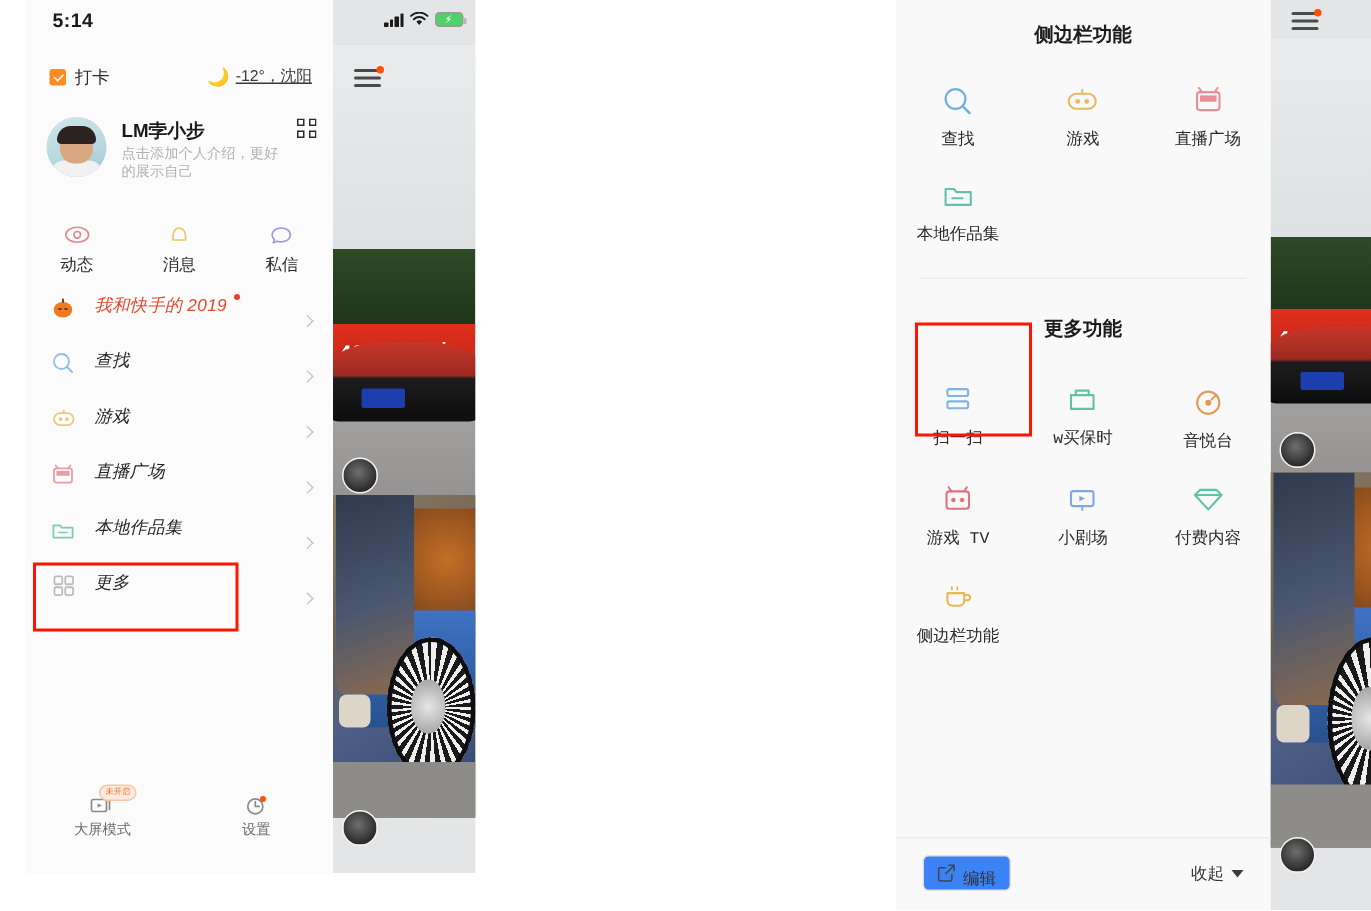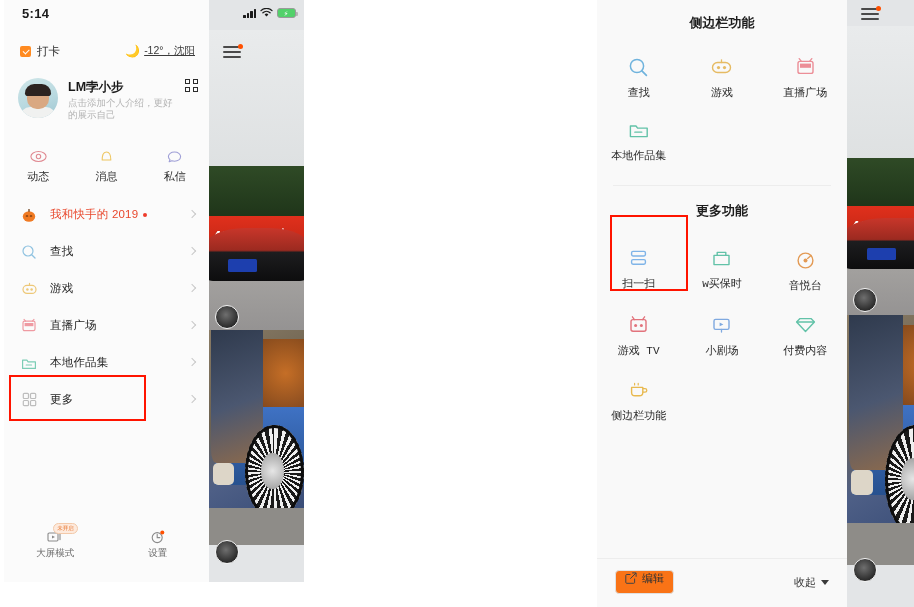--- a/index.html
+++ b/index.html
@@ -8,21 +8,21 @@
     background:#ffffff;
     font-family:"Liberation Sans","DejaVu Sans",sans-serif;
     position:relative;overflow:hidden;
     -webkit-font-smoothing:antialiased;
   }
 
   
   .phone{position:absolute;overflow:hidden;background:#f7f7f7;}
 
   
-  #phone-left{left:4px;top:0;width:300px;height:582px;}
+  #phone-left{left:17px;top:0;width:300px;height:582px;}
   #left-panel{
     position:absolute;left:0;top:0;width:205px;height:582px;
     background:#fbfbfb;
   }
   #left-video{
     position:absolute;left:205px;top:0;width:95px;height:582px;
     background:#e3e5e7;
   }
 
   
@@ -110,22 +110,23 @@
 
   
   .tabs{position:absolute;left:0;top:148px;width:205px;display:flex;}
   .tab{flex:1;text-align:center;}
   .tab .tlabel{font-size:11px;color:#2c2c2c;margin-top:4px;display:block;}
   .tab .ticon{height:17px;display:flex;align-items:center;justify-content:center;}
 
   
   .menu{position:absolute;left:0;top:196px;width:205px;}
   .mrow{
-    position:relative;height:37px;display:flex;align-items:center;padding-left:16px;
+    position:relative;height:37px;display:flex;align-items:flex-start;padding-left:16px;
     box-sizing:border-box;
+    font-style:italic;
   }
   .mrow .micon{width:18px;height:18px;display:flex;align-items:center;justify-content:center;margin-right:12px;}
   .mrow .mlabel{font-size:11.5px;color:#262626;letter-spacing:.2px;}
   .mrow .mlabel.hl{color:#e8472c;}
   .mrow .reddot{
     width:4px;height:4px;border-radius:50%;background:#ee3b2b;margin-left:5px;display:inline-block;
     vertical-align:middle;
   }
   .chev{
     position:absolute;right:14px;top:50%;margin-top:-3.5px;
@@ -169,22 +170,22 @@
   .divider{height:1px;background:#ededed;margin:0 16px;}
 
   #redbox-scan{left:13px;top:215px;width:78px;height:76px;}
 
   .rbottom{
     position:absolute;left:0;bottom:0;width:250px;height:48px;
     border-top:1px solid #ededed;
   }
   .edit-btn{
     position:absolute;left:18px;top:11px;height:24px;padding:0 9px;
-    border:1px solid #e0e0e0;border-radius:4px;background:#f97316;
-    display:flex;align-items:flex-start;gap:5px;box-sizing:border-box;
+    border:1px solid #e0e0e0;border-radius:4px;background:#3b82f6;
+    display:flex;align-items:flex-end;gap:5px;box-sizing:border-box;
   }
   .edit-btn .el{font-size:11px;color:#333;}
   .collapse{
     position:absolute;right:18px;top:16px;display:flex;align-items:center;gap:5px;
   }
   .collapse .cl{font-size:11px;color:#333;}
   .caret{
     width:0;height:0;border-left:4.5px solid transparent;border-right:4.5px solid transparent;
     border-top:5px solid #3a3a3a;
   }
@@ -539,21 +540,21 @@
             <path d="M2.4 5 h5.6 l1.6 2.1 h9.6 v8.5 h-16.8 Z" fill="none" stroke="#62c2a8" stroke-width="1.4" stroke-linejoin="round"></path>
             <path d="M6.8 11.2 h7" stroke="#62c2a8" stroke-width="1.3" stroke-linecap="round"></path>
           </svg>
         </span>
         <span class="gl">本地作品集</span>
       </div>
     </div>
 
     <div class="divider" style="margin-top:18px"></div>
 
-    <div class="sect-title" style="margin-top:16px">更多功能</div>
+    <div class="sect-title" style="margin-top:24px">更多功能</div>
 
     <div class="grid" style="margin-top:12px">
       <div class="gcell" style="padding-top:14px">
         <span class="gi">
           <svg width="21" height="20" viewBox="0 0 21 20">
             <rect x="3.6" y="3.4" width="13.8" height="4.6" rx="1.4" fill="none" stroke="#7fb4e8" stroke-width="1.4"></rect>
             <rect x="3.6" y="11.6" width="13.8" height="4.6" rx="1.4" fill="none" stroke="#7fb4e8" stroke-width="1.4"></rect>
           </svg>
         </span>
         <span class="gl">扫一扫</span>

